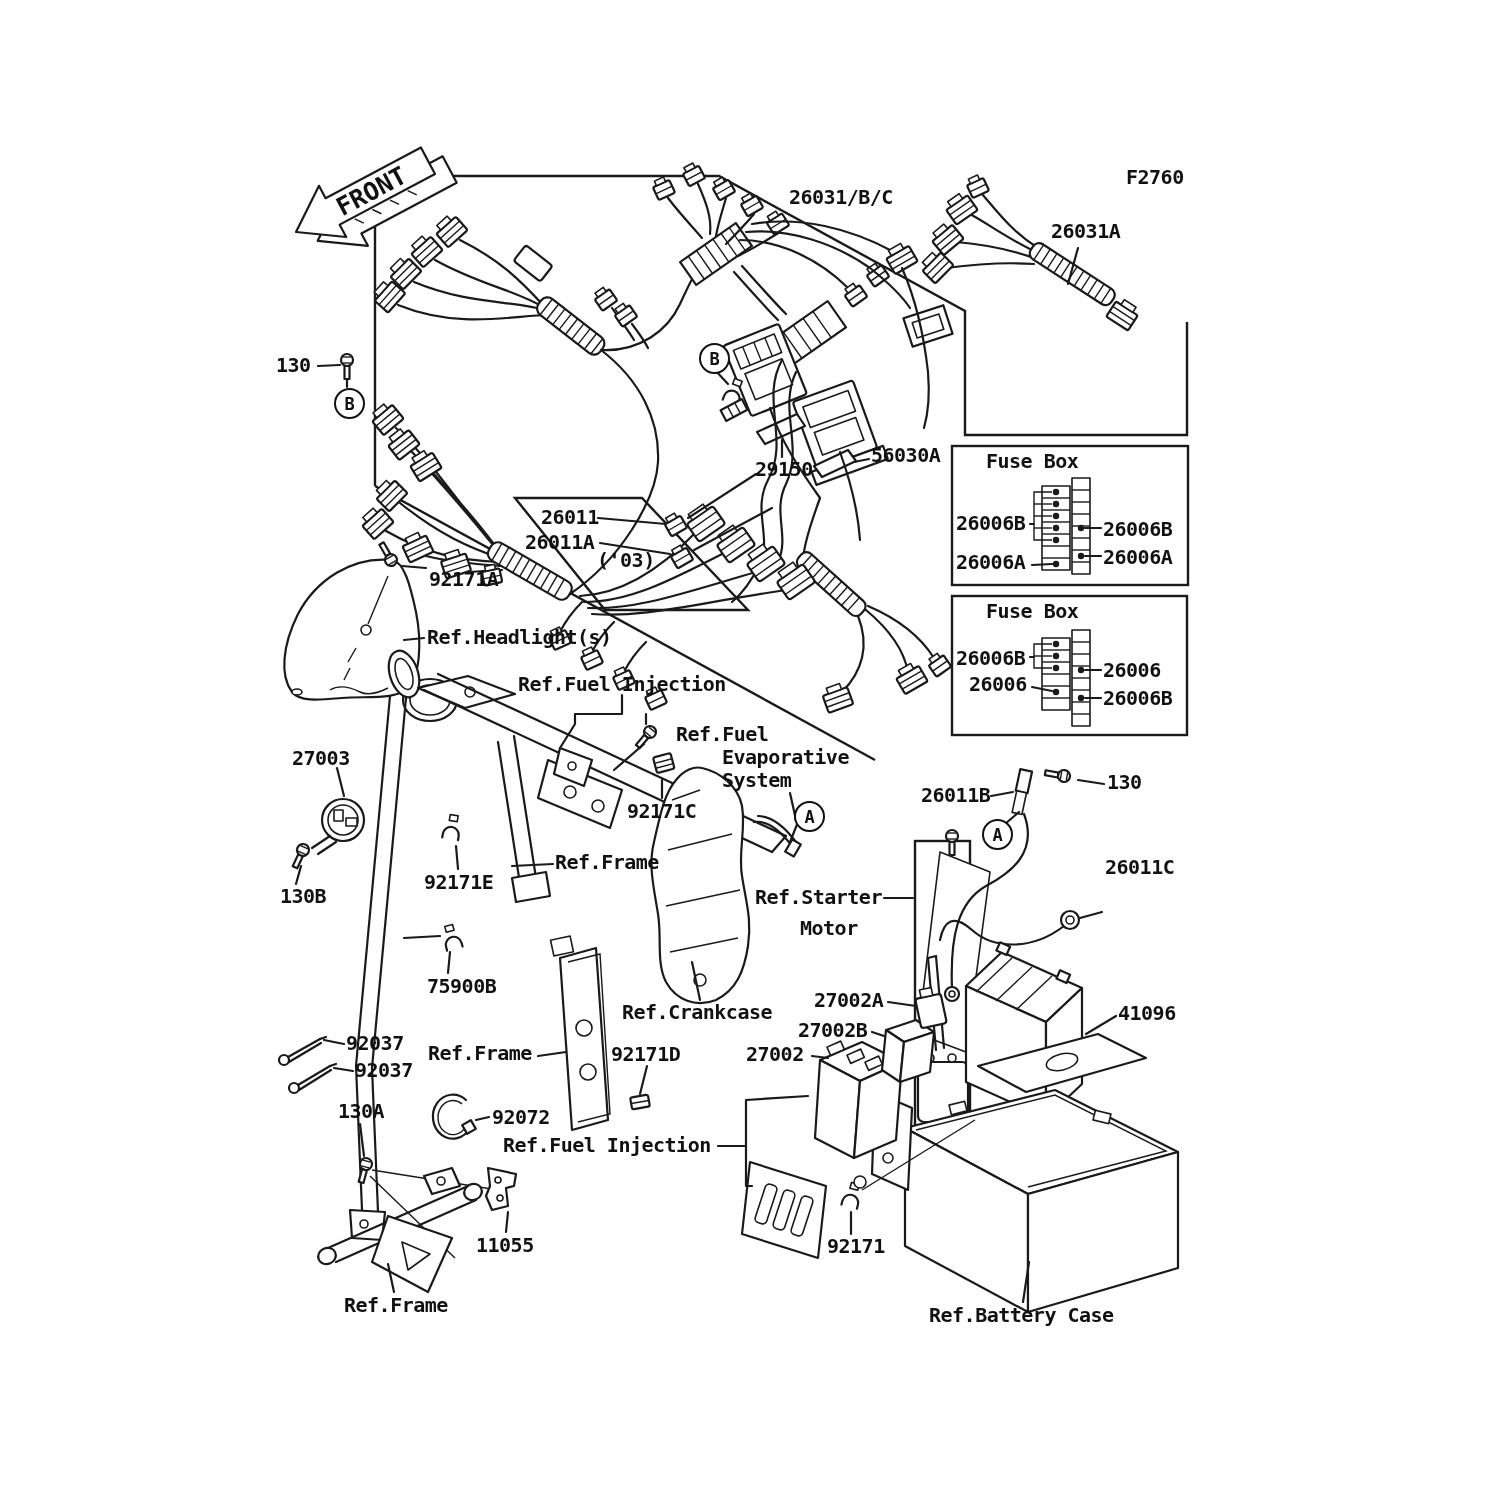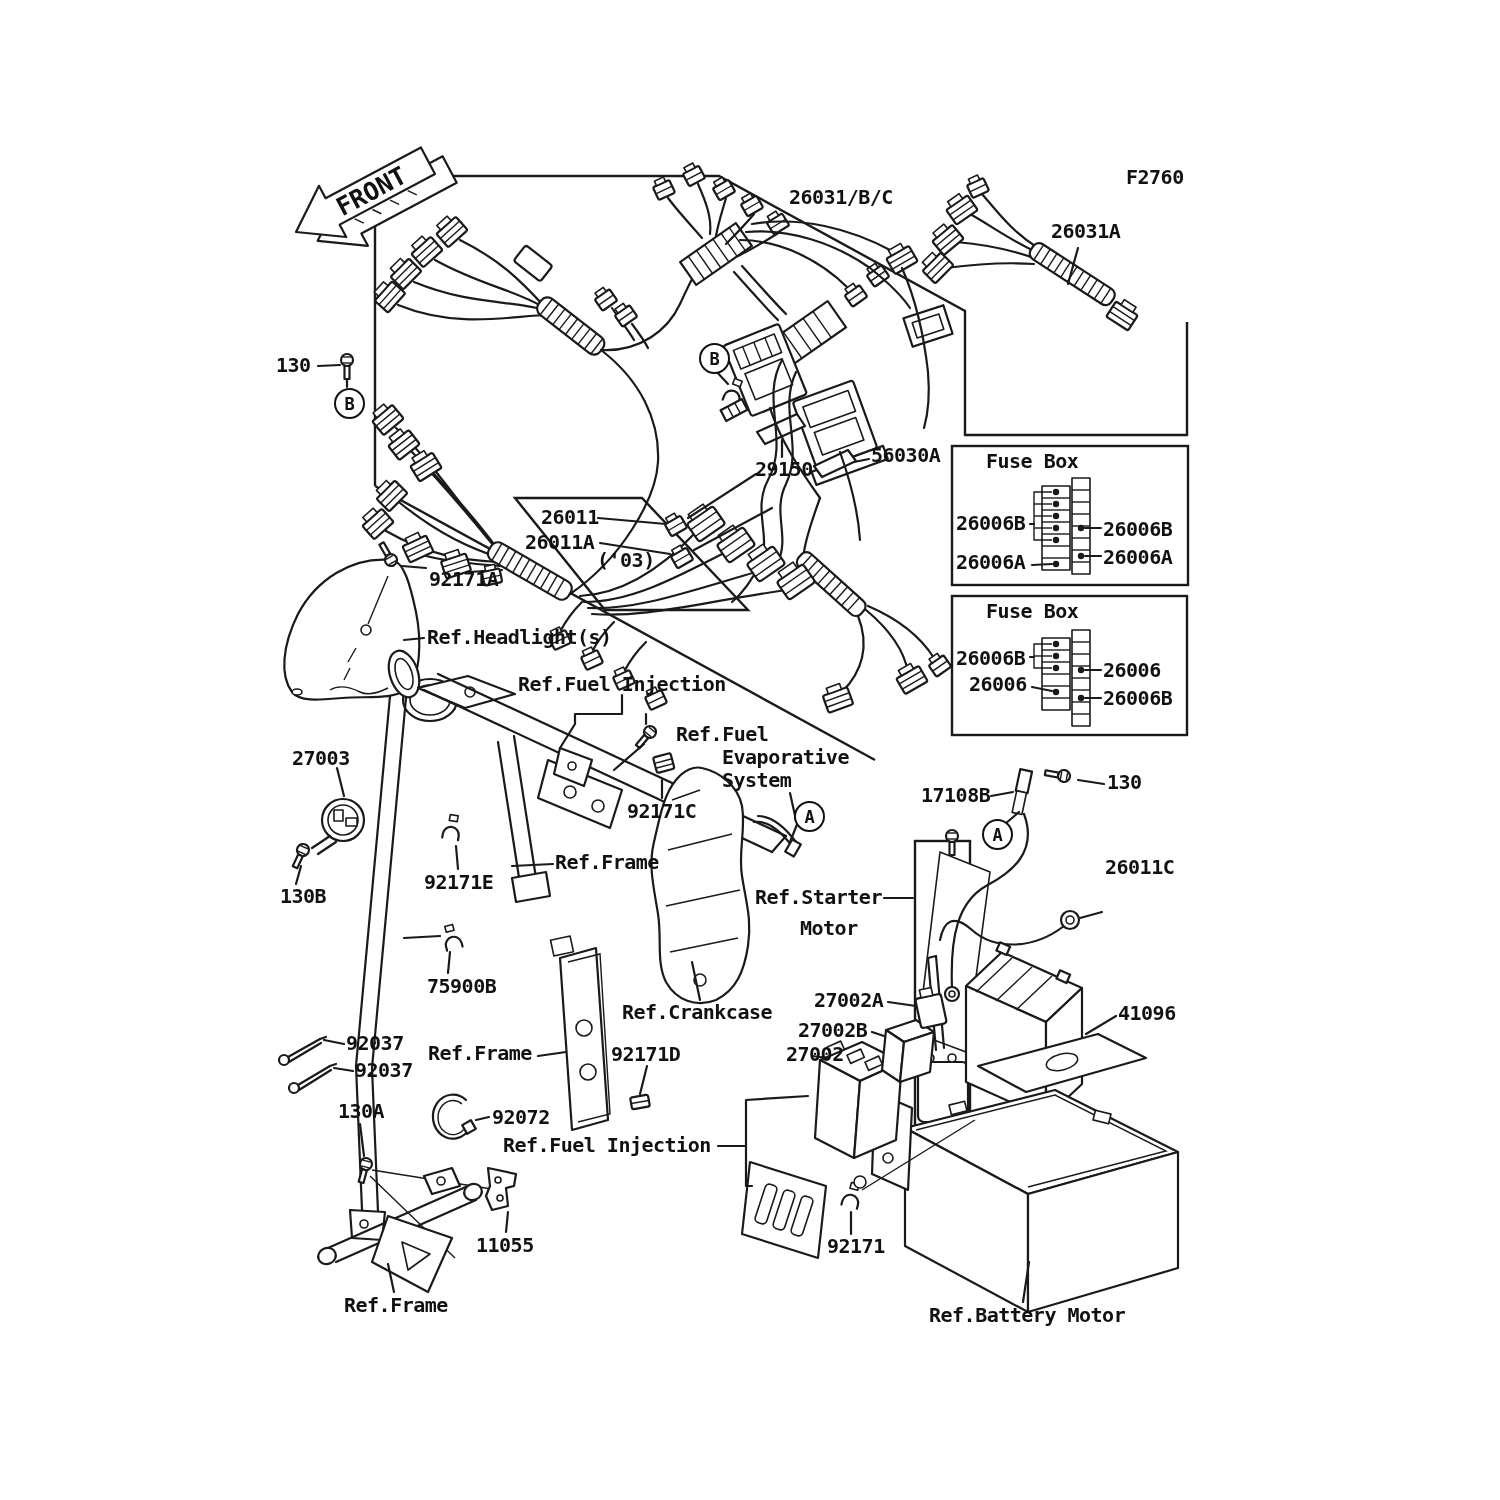--- a/index.html
+++ b/index.html
@@ -622,41 +622,41 @@
   <div class="lbl" style="left:427px;top:626px">Ref.Headlight(s)</div>
   <div class="lbl" style="left:518px;top:673px">Ref.Fuel Injection</div>
   <div class="lbl" style="left:676px;top:723px">Ref.Fuel</div>
   <div class="lbl" style="left:722px;top:746px">Evaporative</div>
   <div class="lbl" style="left:722px;top:769px">System</div>
   <div class="lbl" style="left:627px;top:800px">92171C</div>
   <div class="lbl" style="left:292px;top:747px">27003</div>
   <div class="lbl" style="left:280px;top:885px">130B</div>
   <div class="lbl" style="left:424px;top:871px">92171E</div>
   <div class="lbl" style="left:555px;top:851px">Ref.Frame</div>
-  <div class="lbl" style="left:921px;top:784px">17108B</div>
+  <div class="lbl" style="left:921px;top:784px">26011B</div>
   <div class="lbl" style="left:1107px;top:771px">130</div>
   <div class="lbl" style="left:755px;top:886px">Ref.Starter</div>
   <div class="lbl" style="left:800px;top:917px">Motor</div>
   <div class="lbl" style="left:1105px;top:856px">26011C</div>
   <div class="lbl" style="left:427px;top:975px">75900B</div>
   <div class="lbl" style="left:622px;top:1001px">Ref.Crankcase</div>
   <div class="lbl" style="left:814px;top:989px">27002A</div>
   <div class="lbl" style="left:798px;top:1019px">27002B</div>
-  <div class="lbl" style="left:786px;top:1043px">27002</div>
+  <div class="lbl" style="left:746px;top:1043px">27002</div>
   <div class="lbl" style="left:611px;top:1043px">92171D</div>
   <div class="lbl" style="left:346px;top:1032px">92037</div>
   <div class="lbl" style="left:355px;top:1059px">92037</div>
   <div class="lbl" style="left:428px;top:1042px">Ref.Frame</div>
   <div class="lbl" style="left:492px;top:1106px">92072</div>
   <div class="lbl" style="left:338px;top:1100px">130A</div>
   <div class="lbl" style="left:503px;top:1134px">Ref.Fuel Injection</div>
   <div class="lbl" style="left:476px;top:1234px">11055</div>
   <div class="lbl" style="left:344px;top:1294px">Ref.Frame</div>
   <div class="lbl" style="left:827px;top:1235px">92171</div>
-  <div class="lbl" style="left:929px;top:1304px">Ref.Battery Motor</div>
+  <div class="lbl" style="left:929px;top:1304px">Ref.Battery Case</div>
   <div class="lbl" style="left:1118px;top:1002px">41096</div>
 
   <div class="circ" style="left:334px;top:388px">B</div>
   <div class="circ" style="left:699px;top:343px">B</div>
   <div class="circ" style="left:794px;top:801px">A</div>
   <div class="circ" style="left:982px;top:819px">A</div>
 
 </div>
 
 </body></html>

